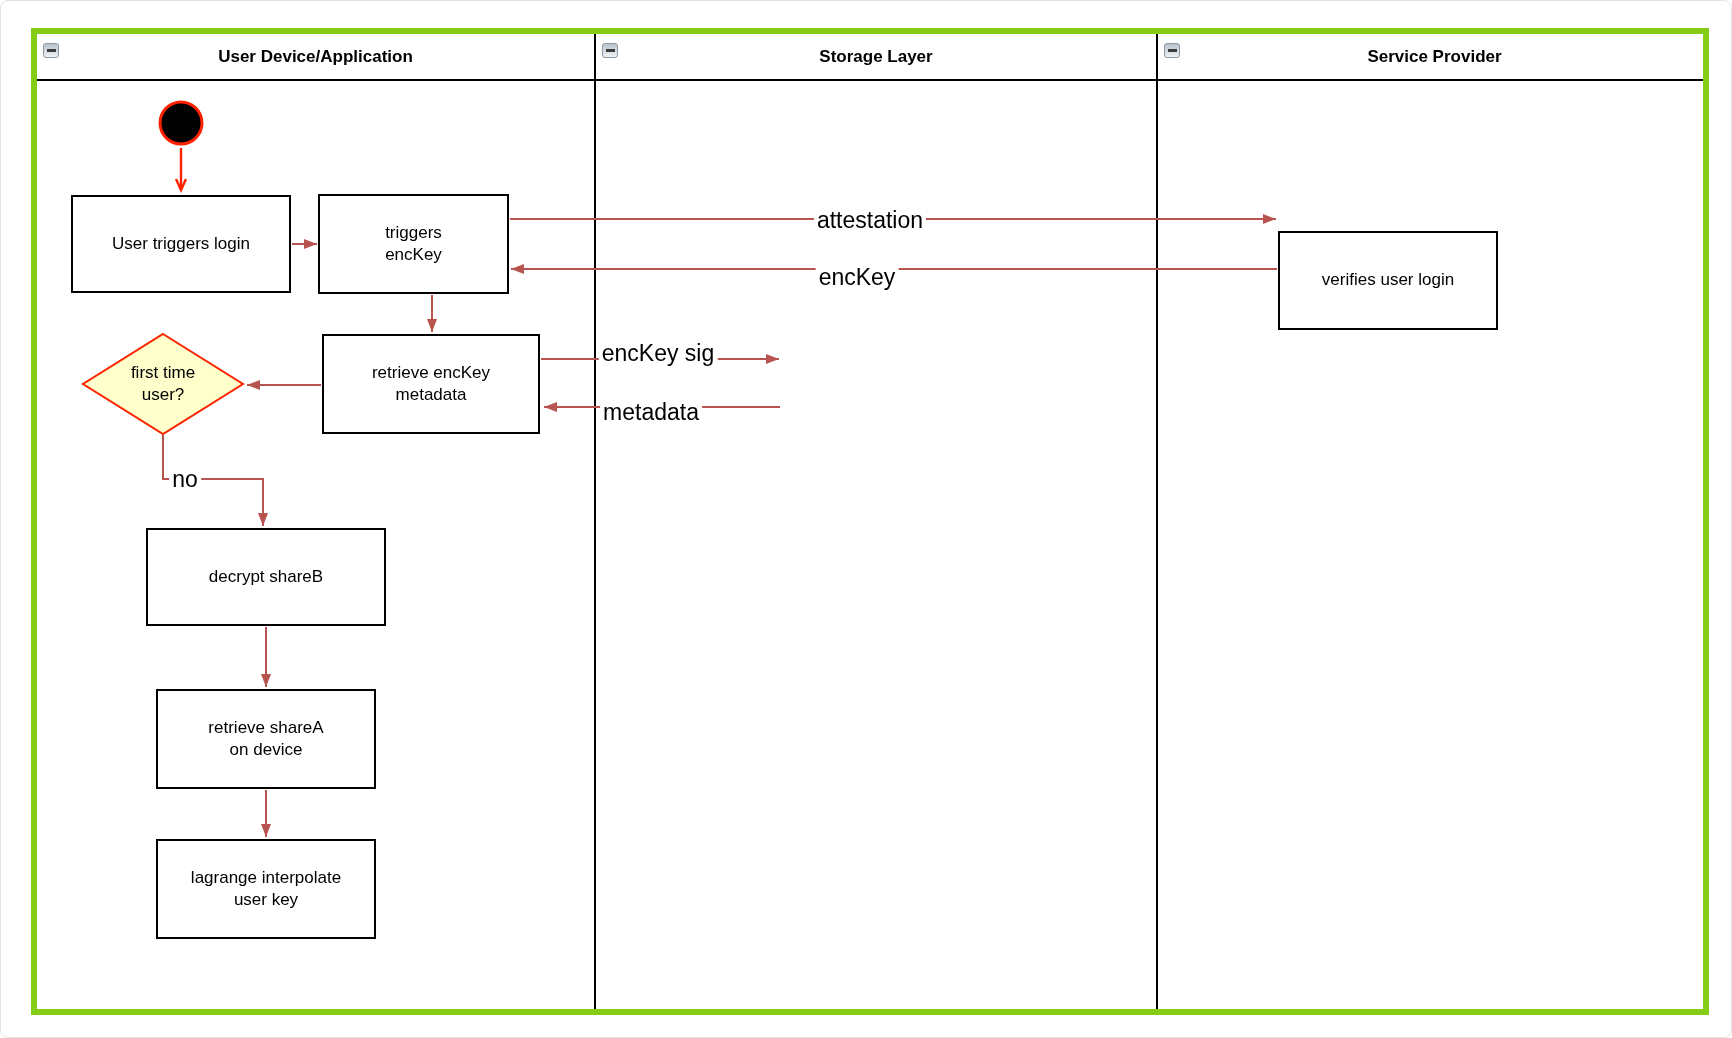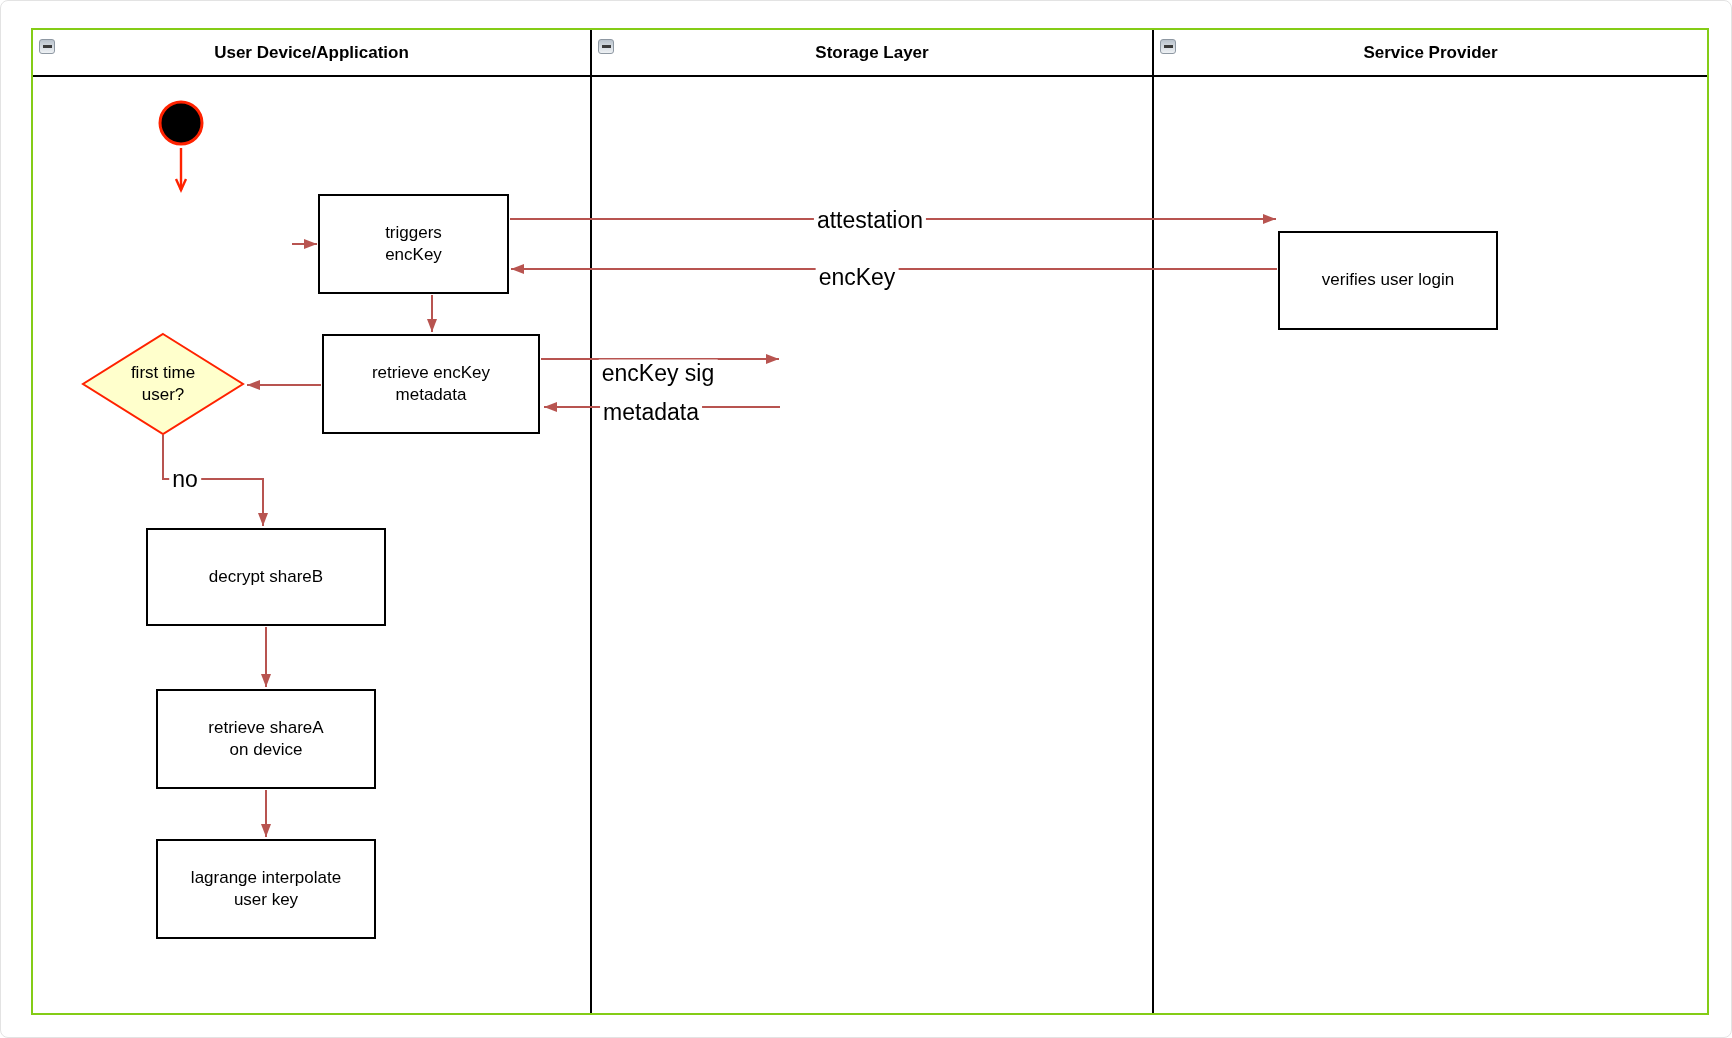--- a/index.html
+++ b/index.html
@@ -3,21 +3,21 @@
 <meta charset="utf-8">
 <style>
   html,body{margin:0;padding:0;background:#fff;}
   .canvas{
     position:relative;width:1732px;height:1038px;background:#fff;overflow:hidden;
     font-family:"Liberation Sans", sans-serif;color:#000;
     border:1px solid #e3e3e3;border-radius:8px;box-sizing:border-box;
   }
   .pool{
     position:absolute;left:30px;top:27px;width:1678px;height:987px;
-    border:2px solid #84cc16;box-sizing:border-box;background:transparent;
+    border:6px solid #84cc16;box-sizing:border-box;background:transparent;
   }
   .header-sep{position:absolute;left:0;right:0;top:45px;height:0;border-top:2px solid #000;}
   .v-div{position:absolute;top:0;bottom:0;width:0;border-left:2px solid #000;}
   .lane-header{
     position:absolute;top:0;height:45px;display:flex;align-items:center;justify-content:center;
   }
   .lane-title{font-size:17px;font-weight:bold;white-space:nowrap;}
   .collapse-btn{
     position:absolute;left:6px;top:9px;width:16px;height:15px;padding:0;
     border:1px solid #8e98a2;border-radius:3px;cursor:pointer;
@@ -92,20 +92,21 @@
     <line x1="320" y1="384" x2="246" y2="384" stroke="#b85450" stroke-width="2" marker-end="url(#mBrown)"></line>
     <line x1="540" y1="358" x2="778" y2="358" stroke="#b85450" stroke-width="2" marker-end="url(#mBrown)"></line>
     <line x1="779" y1="406" x2="543" y2="406" stroke="#b85450" stroke-width="2" marker-end="url(#mBrown)"></line>
     <polyline points="162,434 162,478 262,478 262,525" fill="none" stroke="#b85450" stroke-width="2" marker-end="url(#mBrown)"></polyline>
     <line x1="265" y1="626" x2="265" y2="686" stroke="#b85450" stroke-width="2" marker-end="url(#mBrown)"></line>
     <line x1="265" y1="789" x2="265" y2="836" stroke="#b85450" stroke-width="2" marker-end="url(#mBrown)"></line>
 
     <polygon points="162,333 242,383 162,433 82,383" fill="#ffffcc" stroke="#ff2200" stroke-width="2"></polygon>
   </svg>
 
+  <div class="node" style="left:70px;top:194px;width:220px;height:98px;">User triggers login</div>
 
   <div class="node" style="left:317px;top:193px;width:191px;height:100px;">triggers
 encKey</div>
 
   <div class="node" style="left:1277px;top:193px;width:220px;height:99px;margin-top:37px;">verifies user login</div>
 
   <div class="node" style="left:321px;top:333px;width:218px;height:100px;">retrieve encKey
 metadata</div>
 
 
@@ -115,17 +116,17 @@
   <div class="node" style="left:145px;top:527px;width:240px;height:98px;">decrypt shareB</div>
 
   <div class="node" style="left:155px;top:838px;width:220px;height:100px;">lagrange interpolate
 user key</div>
 
   <div class="shape-label" style="left:82px;top:351px;width:160px;height:64px;">first time
 user?</div>
 
   <div class="edge-label" style="left:869px;top:219px;">attestation</div>
   <div class="edge-label" style="left:856px;top:276px;">encKey</div>
-  <div class="edge-label" style="left:657px;top:372px;">encKey sig</div>
+  <div class="edge-label" style="left:657px;top:352px;">encKey sig</div>
   <div class="edge-label" style="left:650px;top:411px;">metadata</div>
   <div class="edge-label" style="left:184px;top:478px;">no</div>
 
 </div>
 
 </body></html>

